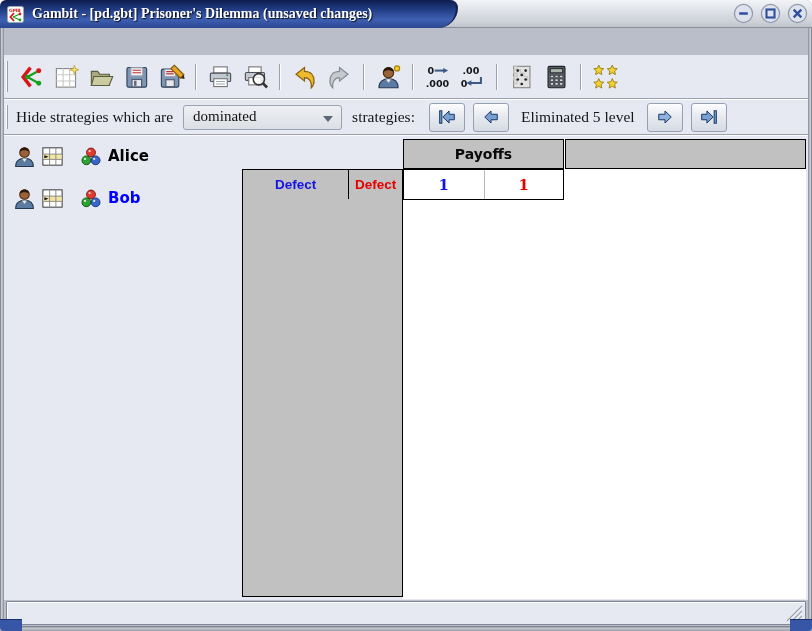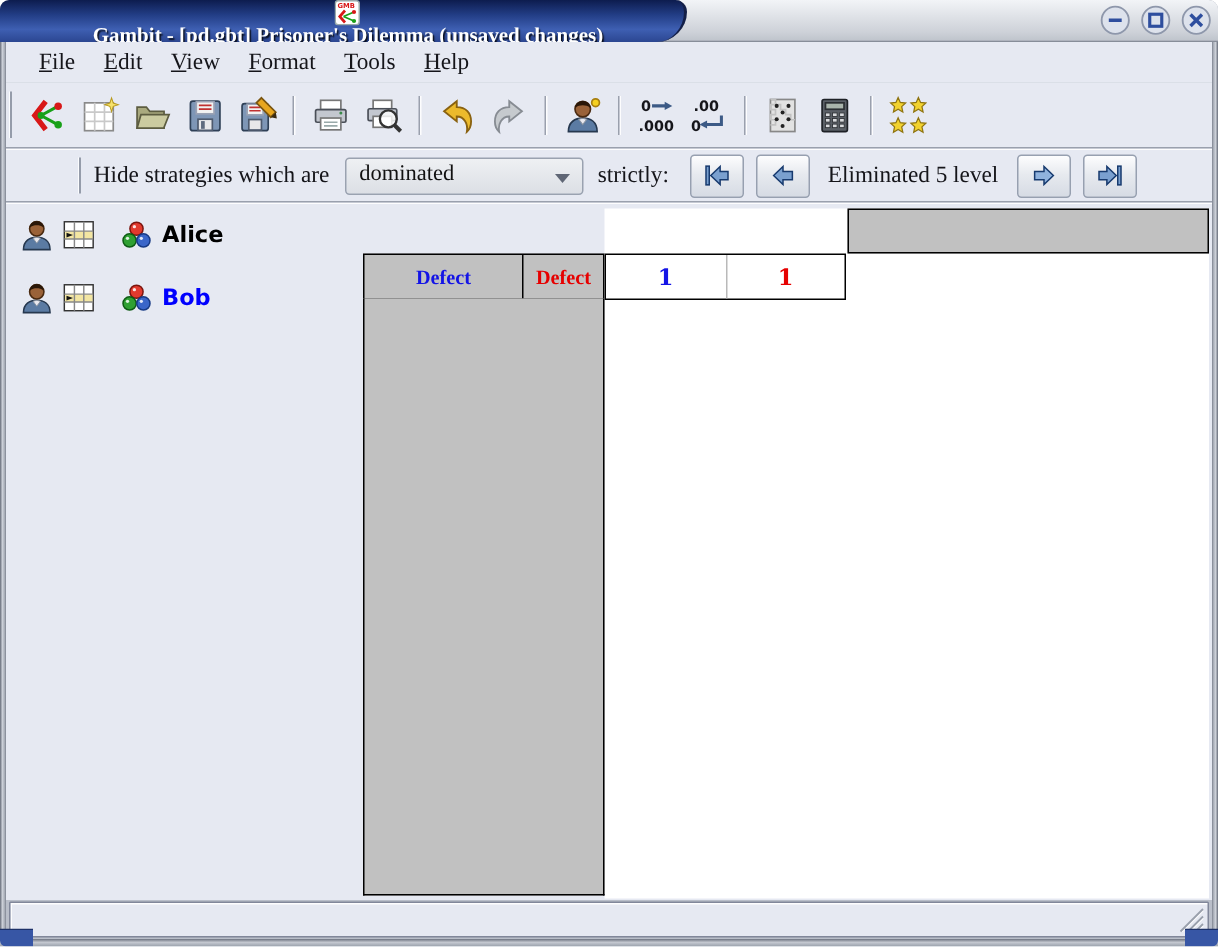--- a/index.html
+++ b/index.html
@@ -28,40 +28,40 @@
   
   .titlebar {
     position:absolute; left:0; top:0; width:812px; height:28px;
     background:linear-gradient(180deg,#f2f4f7,#cdd1d8 80%,#bfc4cc);
     border-bottom:1px solid #878d99; border-radius:6px 6px 0 0;
   }
   .title-tab {
     position:absolute; left:0; top:0; width:458px; height:28px;
     background:linear-gradient(180deg,#0d1c4e 0%,#223d85 35%,#3e5fb2 70%,#2b4691 100%);
     border-radius:6px 10px 26px 0; border-right:2px solid #131f47;
-    display:flex; align-items:center;flex-direction:column;
+    display:flex; align-items:center;
   }
   .title-text {
     color:#fff; font-weight:bold; font-size:14px; margin-left:8px;
     text-shadow:1px 1px 1px rgba(0,0,0,.85); white-space:nowrap;
   }
   .win-icon { width:17px; height:17px; margin-left:7px; flex:0 0 auto; }
   .win-btn { position:absolute; top:3px; width:21px; height:21px; cursor:default; }
   
   .bar { position:absolute; left:4px; width:804px; background:#e6e9f2; }
   #menubar { top:28px; height:27px; display:flex; align-items:center; padding-left:6px; }
   .menu-item { font-size:15.5px; color:#15151a; margin-left:13px; padding:2px 3px; }
   #toolbar {
     top:55px; height:44px; display:flex; align-items:center;
     border-bottom:1px solid #9aa0ad; box-shadow:0 1px 0 #fdfdfe;
   }
   #dombar {
     top:100px; height:35px; display:flex; align-items:center;
     border-bottom:1px solid #9aa0ad; box-shadow:0 1px 0 #fdfdfe;
-    font-size:15.5px; color:#15151a;justify-content:center;
+    font-size:15.5px; color:#15151a;
   }
   .gripper {
     width:4px; height:70%; margin:0 4px 0 2px; flex:0 0 auto;
     background:repeating-linear-gradient(90deg,#fbfcfe 0 1px,#959caa 1px 2px,#e6e9f2 2px 4px);
   }
   .tb-icon { width:27px; height:28px; margin:0 4px; flex:0 0 auto; }
   .tb-sep { width:2px; height:26px; margin:0 6px; flex:0 0 auto;
     border-left:1px solid #9aa0ad; border-right:1px solid #fdfdfe; }
   
   .combo {
@@ -92,21 +92,21 @@
   }
   .strat-row, .payoff-row {
     position:absolute; top:33px; height:31px; display:flex; border:1px solid #000;
   }
   .strat-row { left:238px; width:161px; background:#c1c1c1; }
   .payoff-row { left:399px; width:161px; background:#fff; }
   .strat-cell, .payoff-cell {
     width:50%; display:flex; align-items:center; justify-content:center;
     font-weight:bold;
   }
-  .strat-cell { font-family:Liberation Serif, serif; font-size:13.5px;margin-left:26px; }
+  .strat-cell { font-family:Liberation Sans, sans-serif; font-size:13.5px;margin-left:26px; }
   .strat-cell + .strat-cell { border-left:1px solid #000; }
   .payoff-cell { font-family:"DejaVu Serif", serif; font-size:15px; }
   .payoff-cell + .payoff-cell { border-left:1px solid #b9b9b9; }
   .gray-col {
     position:absolute; left:238px; top:63px; width:161px; height:398px; background:#c1c1c1;
     border-left:1px solid #000; border-right:1px solid #000; border-bottom:1px solid #000;
   }
   .player-row { position:absolute; left:0; width:236px; height:32px; }
   .player-row .p-icon { position:absolute; width:25px; height:25px; top:2px; }
   .player-name {
@@ -145,28 +145,20 @@
     <svg class="win-btn" style="left:760px" viewBox="0 0 22 22">
       <circle cx="11" cy="11" r="9.5" fill="#dde2ec" stroke="#8e97ab" stroke-width="1.3"></circle>
       <rect x="6.8" y="6.8" width="8.4" height="8.4" fill="none" stroke="#2e4e9e" stroke-width="2.2"></rect>
     </svg>
     <svg class="win-btn" style="left:787px" viewBox="0 0 22 22">
       <circle cx="11" cy="11" r="9.5" fill="#dde2ec" stroke="#8e97ab" stroke-width="1.3"></circle>
       <path d="M7 7 L15 15 M15 7 L7 15" stroke="#2e4e9e" stroke-width="2.4"></path>
     </svg>
   </div>
 
-  <nav class="bar" id="menubar">
-      <span class="menu-item"><u>F</u>ile</span>
-      <span class="menu-item"><u>E</u>dit</span>
-      <span class="menu-item"><u>V</u>iew</span>
-      <span class="menu-item"><u>F</u>ormat</span>
-      <span class="menu-item"><u>T</u>ools</span>
-      <span class="menu-item"><u>H</u>elp</span>
-    </nav>
 
   <div class="bar" id="toolbar">
     <div class="gripper"></div>
 
     <svg class="tb-icon" viewBox="0 0 26 26">
       <path d="M12 4 L5 13 L12 22" stroke="#d81818" stroke-width="3.4" fill="none"></path>
       <path d="M9 13 L20 7 M9 13 L20 19" stroke="#18a018" stroke-width="2"></path>
       <circle cx="20" cy="7" r="2.4" fill="#d81818"></circle>
         <circle cx="20" cy="19" r="2.4" fill="#18a018"></circle>
       <circle cx="9" cy="13" r="2.2" fill="#18a018"></circle>
@@ -288,21 +280,21 @@
     </svg>
   </div>
 
   <div class="bar" id="dombar">
     <div class="gripper"></div>
     <span style="margin-left:2px">Hide strategies which are</span>
     <div class="combo">
       <span>dominated</span>
       <span class="tri"></span>
     </div>
-    <span style="margin-right:10px">strictly:</span>
+    <span style="margin-right:10px">strategies:</span>
 
     <div class="dom-btn">
       <svg viewBox="0 0 24 24">
           <g fill="#7aa0cf" stroke="#173a6e" stroke-width="1.2">
         <rect x="3.2" y="4.5" width="2.6" height="15"></rect>
         <polygon points="7,12 14.5,4.8 14.5,8.7 20.8,8.7 20.8,15.3 14.5,15.3 14.5,19.2"></polygon>
       </g>
         </svg>
     </div>
     <div class="dom-btn">
@@ -370,20 +362,23 @@
         <circle cx="11" cy="6" r="4.4" fill="#e23a2e" stroke="#7c150e"></circle>
         <circle cx="6.4" cy="13.8" r="4.4" fill="#2fa032" stroke="#0e5c14"></circle>
         <circle cx="15.6" cy="13.8" r="4.4" fill="#3a66c9" stroke="#173a85"></circle>
         <circle cx="9.6" cy="4.6" r="1.1" fill="rgba(255,255,255,.85)"></circle>
         <circle cx="5" cy="12.4" r="1.1" fill="rgba(255,255,255,.85)"></circle>
         <circle cx="14.2" cy="12.4" r="1.1" fill="rgba(255,255,255,.85)"></circle>
       </svg>
       <span class="player-name" style="color: rgb(0, 0, 254);">Bob</span>
     </div>
 
+    <div class="hdr-cell" style="left:399px; width:161px">
+      <span>Payoffs</span>
+    </div>
     <div class="hdr-cell" style="left:561px; width:241px"></div>
 
     <div class="strat-row">
       <div class="strat-cell" style="color: rgb(20, 20, 230);">Defect</div>
       <div class="strat-cell" style="color: rgb(230, 0, 0);">Defect</div>
     </div>
 
     <div class="payoff-row">
       <div class="payoff-cell" style="color: rgb(20, 20, 230);">1</div>
       <div class="payoff-cell" style="color: rgb(230, 0, 0);">1</div>

